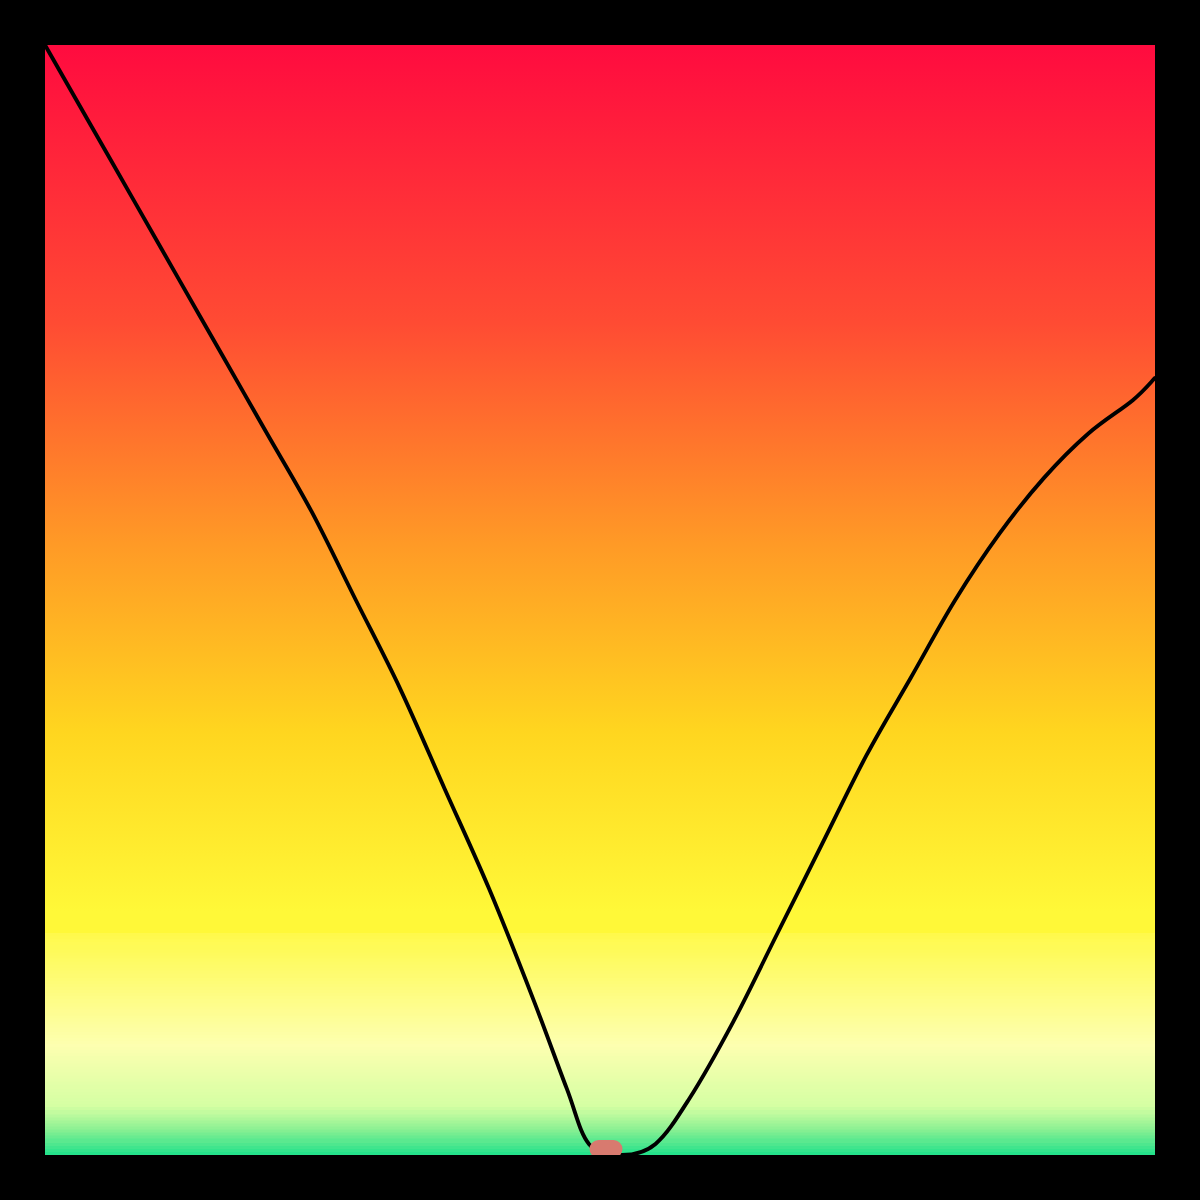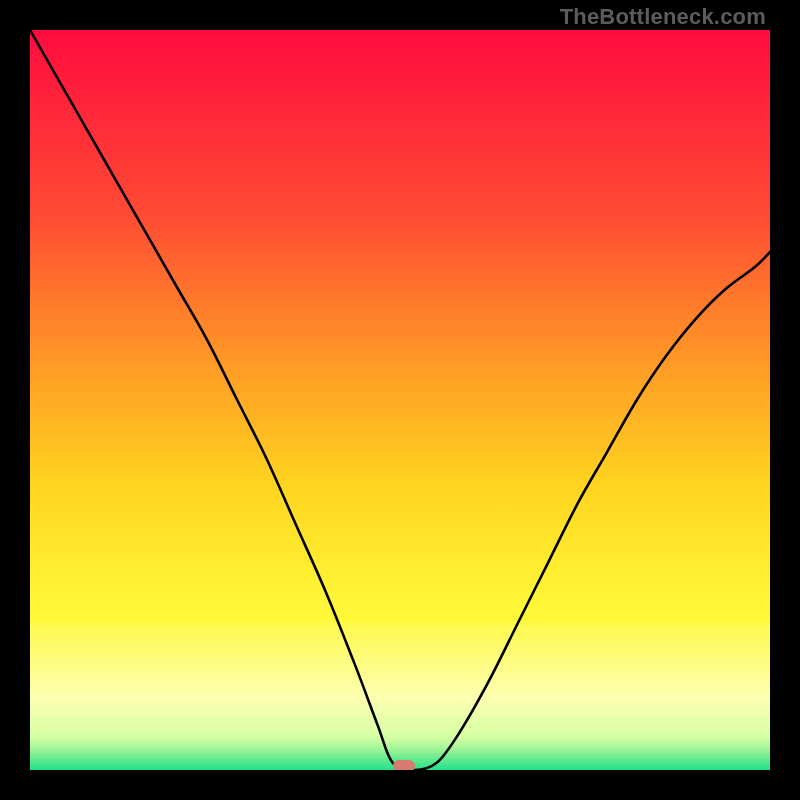--- a/index.html
+++ b/index.html
@@ -133,14 +133,13 @@
         <div class="bg-layer" style="top: 733.657px; height: 4px; background: rgb(64, 229, 141);"></div>
         <div class="bg-layer" style="top: 735.771px; height: 4px; background: rgb(51, 228, 140);"></div>
         <div class="bg-layer" style="top: 737.886px; height: 4px; background: rgb(37, 226, 139);"></div>
       </div>
     <svg id="curve-svg" class="curve-svg" width="740" height="740" viewBox="0 0 740 740">
       <path id="curve-path" d="M 0.00 0.00 C 4.93 8.63, 19.73 34.53, 29.60 51.80 C 39.47 69.07, 49.33 86.33, 59.20 103.60 C 69.07 120.87, 78.93 138.13, 88.80 155.40 C 98.67 172.67, 108.53 189.93, 118.40 207.20 C 128.27 224.47, 138.13 241.73, 148.00 259.00 C 157.87 276.27, 167.73 292.30, 177.60 310.80 C 187.47 329.30, 197.33 350.27, 207.20 370.00 C 217.07 389.73, 226.93 408.23, 236.80 429.20 C 246.67 450.17, 256.53 473.60, 266.40 495.80 C 276.27 518.00, 286.13 538.97, 296.00 562.40 C 305.87 585.83, 316.97 614.20, 325.60 636.40 C 334.23 658.60, 341.63 679.57, 347.80 695.60 C 353.97 711.63, 356.43 725.20, 362.60 732.60 C 368.77 740.00, 377.40 740.00, 384.80 740.00 C 392.20 740.00, 399.60 738.77, 407.00 732.60 C 414.40 726.43, 420.57 716.57, 429.20 703.00 C 437.83 689.43, 448.93 669.70, 458.80 651.20 C 468.67 632.70, 478.53 611.73, 488.40 592.00 C 498.27 572.27, 508.13 552.53, 518.00 532.80 C 527.87 513.07, 537.73 492.10, 547.60 473.60 C 557.47 455.10, 567.33 439.07, 577.20 421.80 C 587.07 404.53, 596.93 386.03, 606.80 370.00 C 616.67 353.97, 626.53 339.17, 636.40 325.60 C 646.27 312.03, 656.13 299.70, 666.00 288.60 C 675.87 277.50, 685.73 267.63, 695.60 259.00 C 705.47 250.37, 717.80 242.97, 725.20 236.80 C 732.60 230.63, 737.53 224.47, 740.00 222.00" fill="none" stroke="#000000" stroke-width="2.6" stroke-linecap="round" stroke-linejoin="round"></path>
     </svg>
     <div id="marker" class="marker" style="left: 373.7px; top: 736.3px; background: rgb(216, 122, 111);"></div>
   </div>
 
-  <div class="watermark">TheBottleneck.com</div>
 </div>
 
 </body></html>

